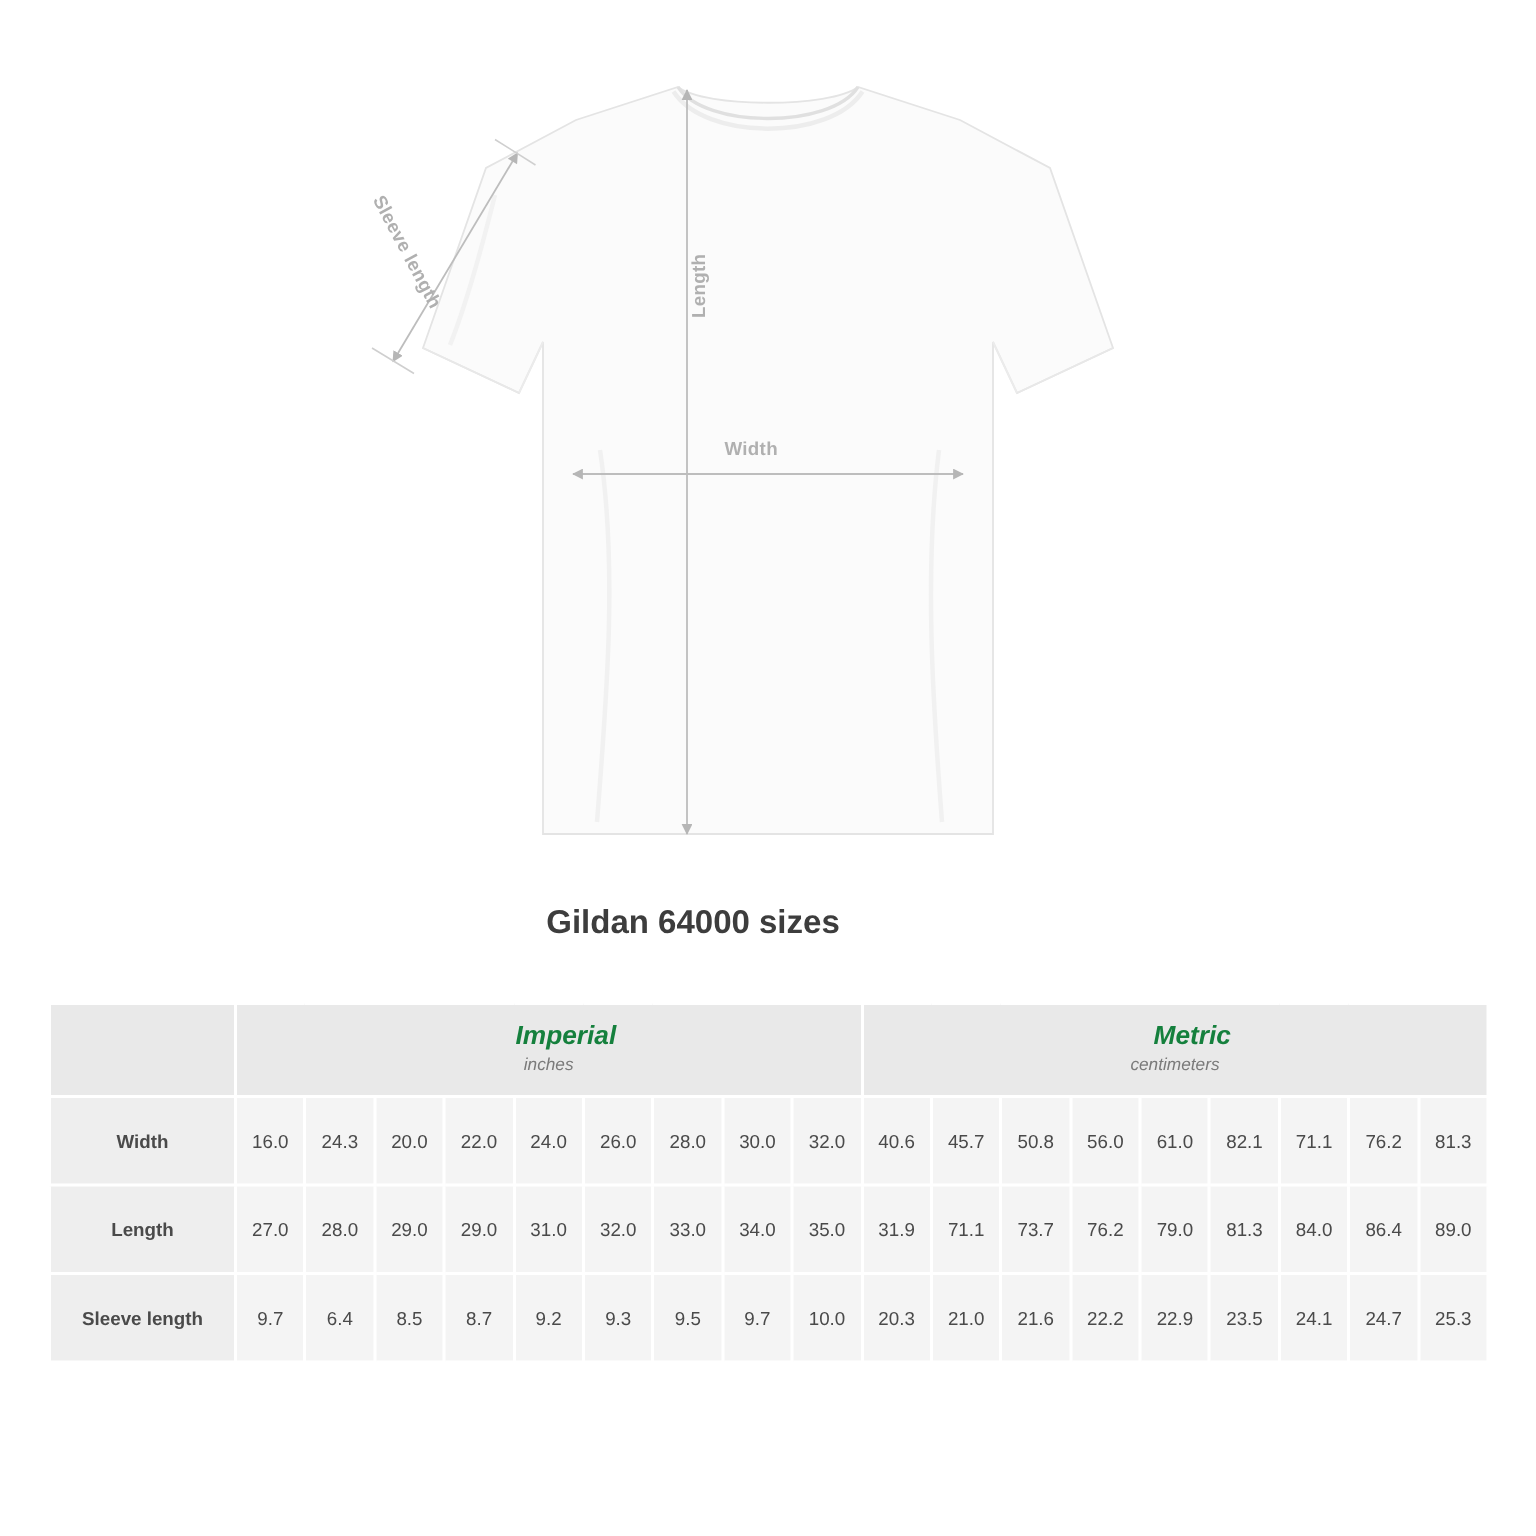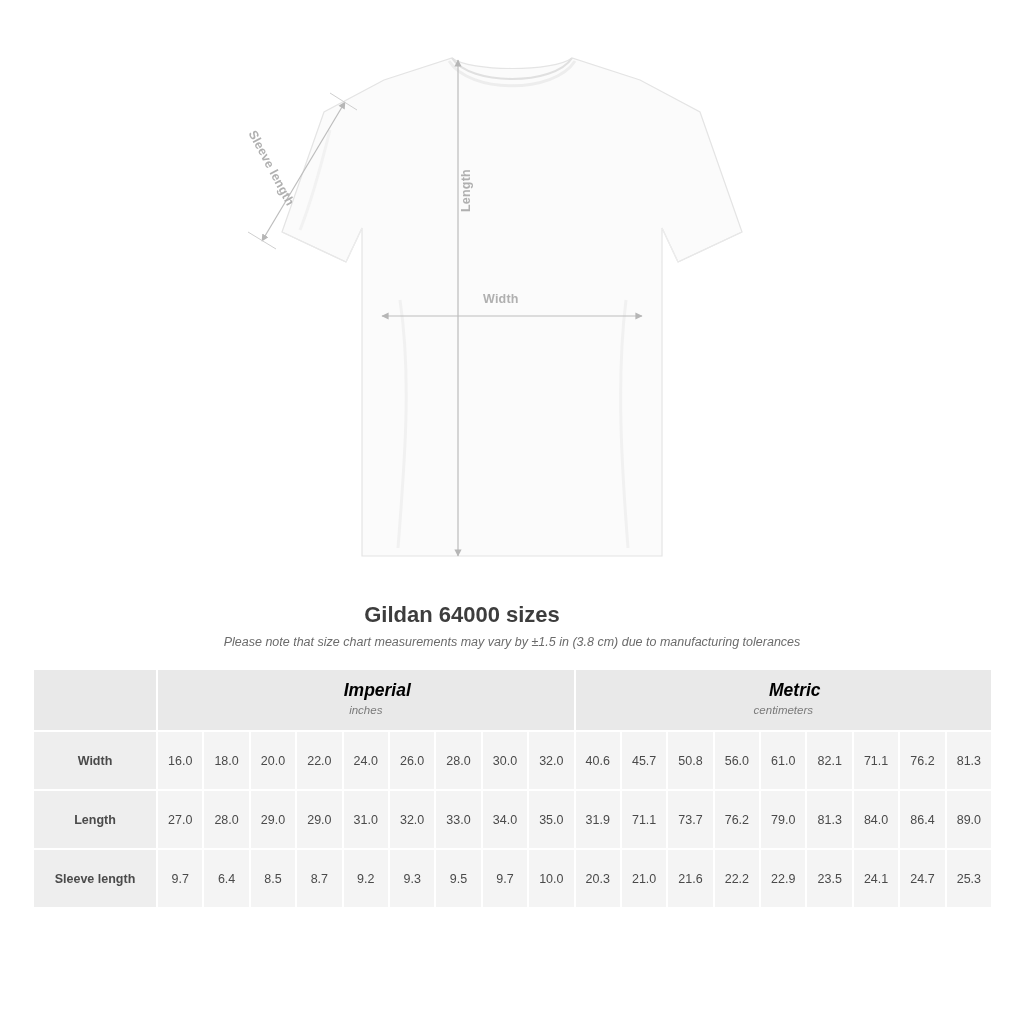--- a/index.html
+++ b/index.html
@@ -104,21 +104,21 @@
   .grp-cell {
     background: #e9e9e9;
     height: 62px;
     padding-top: 4px;
   }
   .grp-cell.blank { background: #e9e9e9; }
   .grp-title {
     font-size: 17.5px;
     font-style: italic;
     font-weight: bold;
-    color: #000000;
+    color: #15803d;
     line-height: 1.25;
     padding-left: 23px;
   }
   .grp-sub {
     font-size: 11.5px;
     font-style: italic;
     color: #7a7a7a;
     line-height: 1.5;
   }
   
@@ -205,21 +205,20 @@
 
       <line x1="382" y1="316" x2="642" y2="316" stroke="#bdbdbd" stroke-width="1.2" marker-start="url(#arrow-start)" marker-end="url(#arrow-end)"></line>
     </svg>
 
     <div class="dim-label" id="label-sleeve">Sleeve length</div>
     <div class="dim-label" id="label-length">Length</div>
     <div class="dim-label" id="label-width">Width</div>
   </div>
 
   <div id="title">Gildan 64000 sizes</div>
-  <div id="subtitle">Please note that size chart measurements may vary by ±1.5 in (3.8 cm) due to manufacturing tolerances</div>
 
   <div id="chart-wrap">
     <table class="size-chart">
       <colgroup id="colgroup-holder">
           <col class="col-label">
           <col class="col-data">
           <col class="col-data">
           <col class="col-data">
           <col class="col-data">
           <col class="col-data">
@@ -245,21 +244,21 @@
               <div class="grp-sub">inches</div>
             </td>
             <td class="grp-cell" colspan="9">
               <div class="grp-title">Metric</div>
               <div class="grp-sub">centimeters</div>
             </td>
           </tr>
           <tr>
             <td class="row-label">Width</td>
             <td class="data-cell">16.0</td>
-            <td class="data-cell">18.0</td>
+            <td class="data-cell">24.3</td>
             <td class="data-cell">20.0</td>
             <td class="data-cell">22.0</td>
             <td class="data-cell">24.0</td>
             <td class="data-cell">26.0</td>
             <td class="data-cell">28.0</td>
             <td class="data-cell">30.0</td>
             <td class="data-cell">32.0</td>
             <td class="data-cell">40.6</td>
             <td class="data-cell">45.7</td>
             <td class="data-cell">50.8</td>

